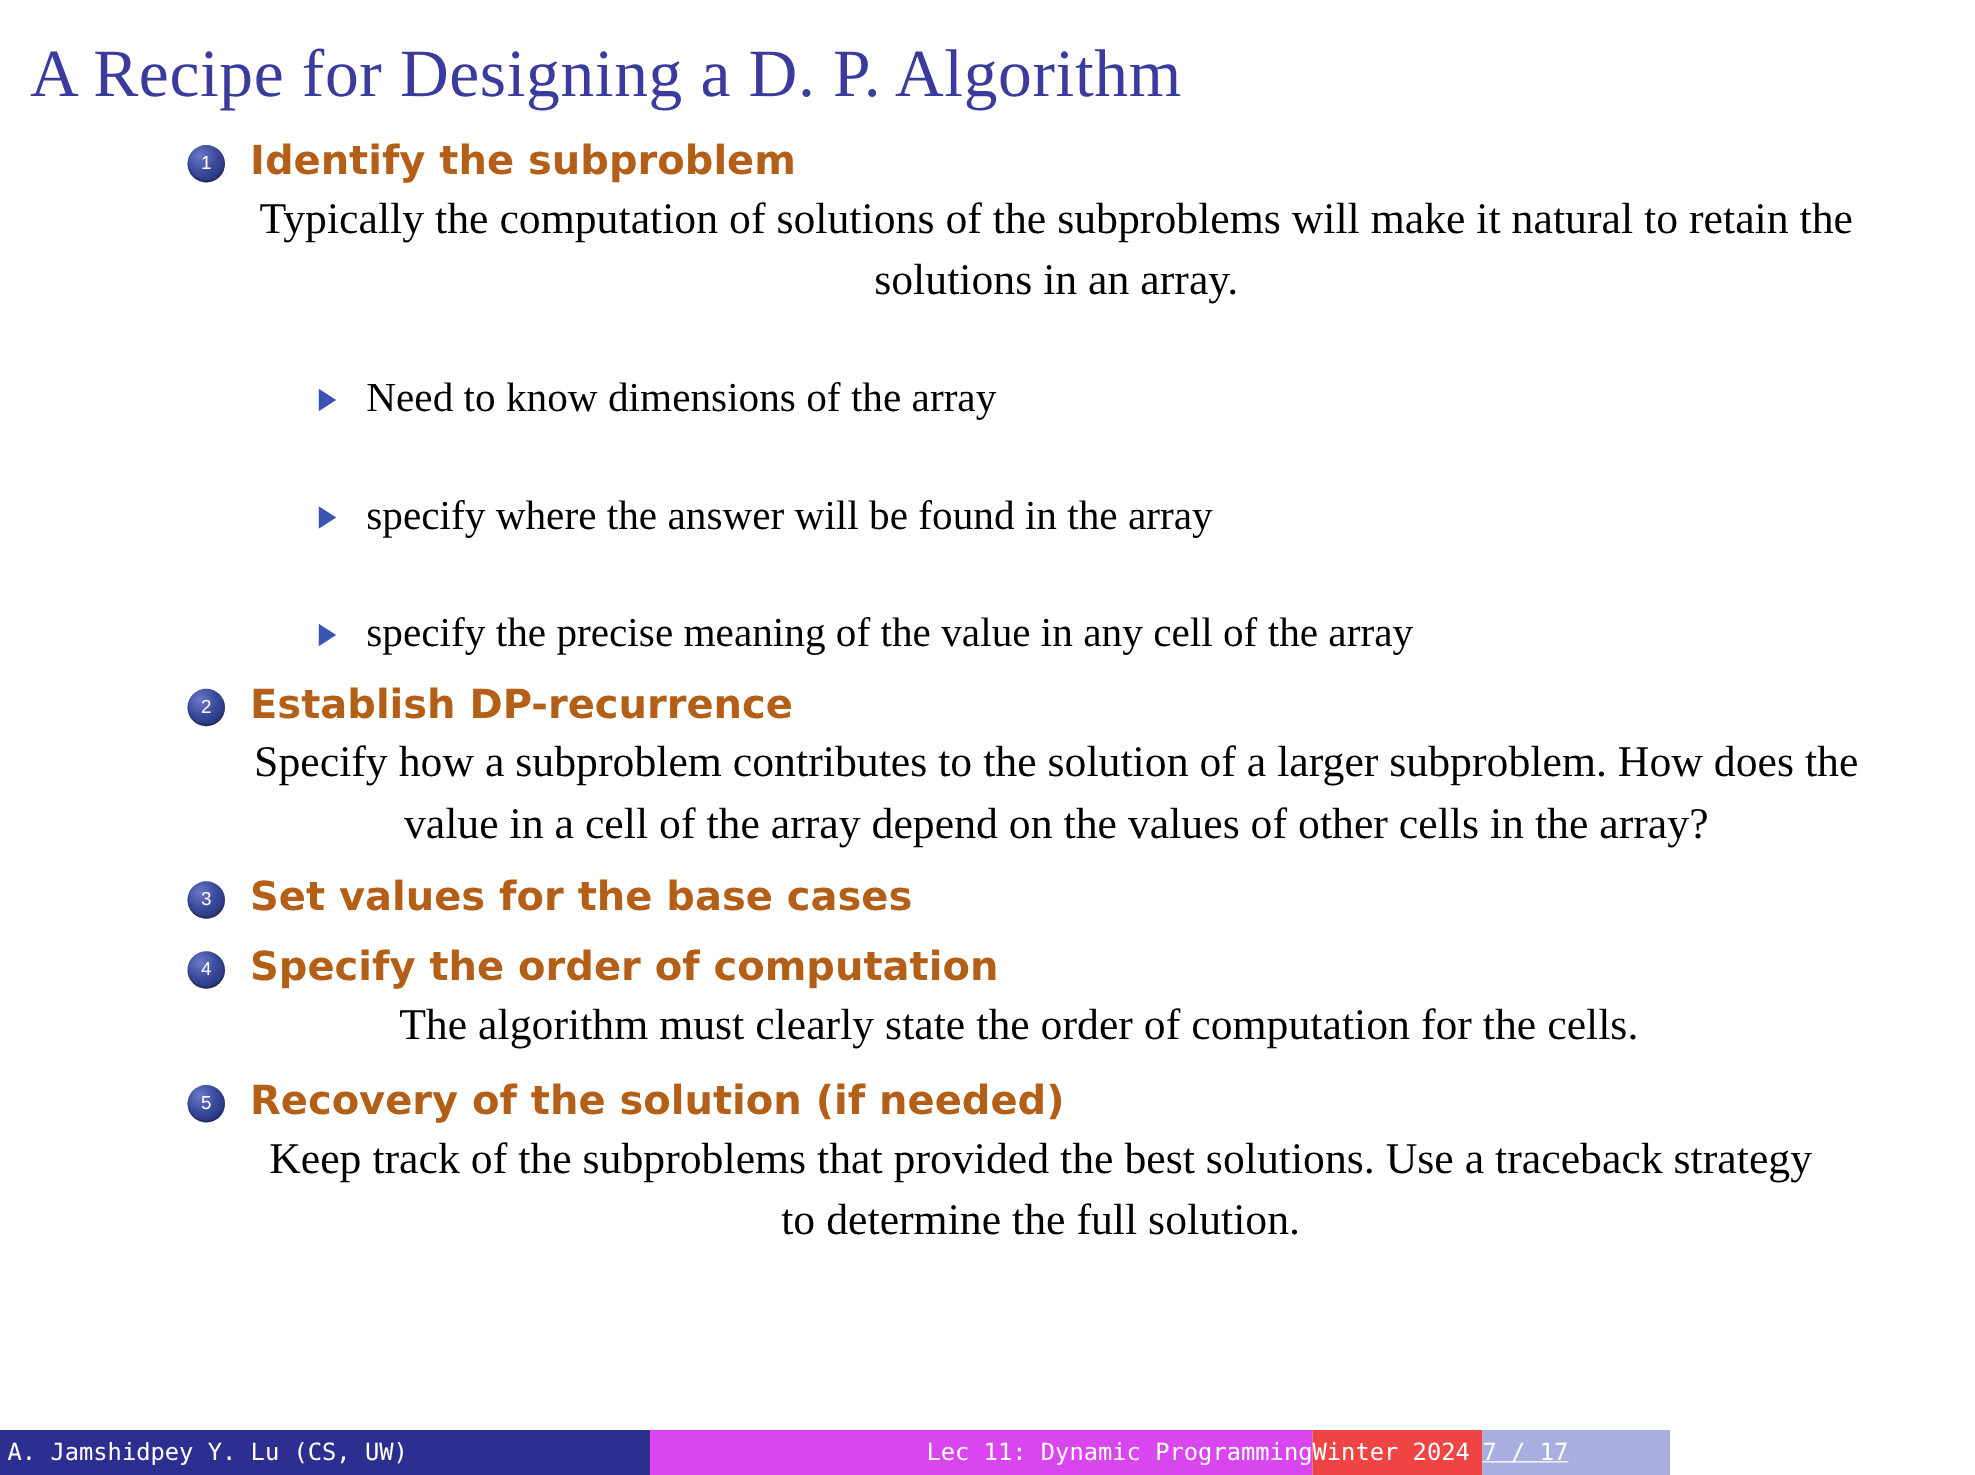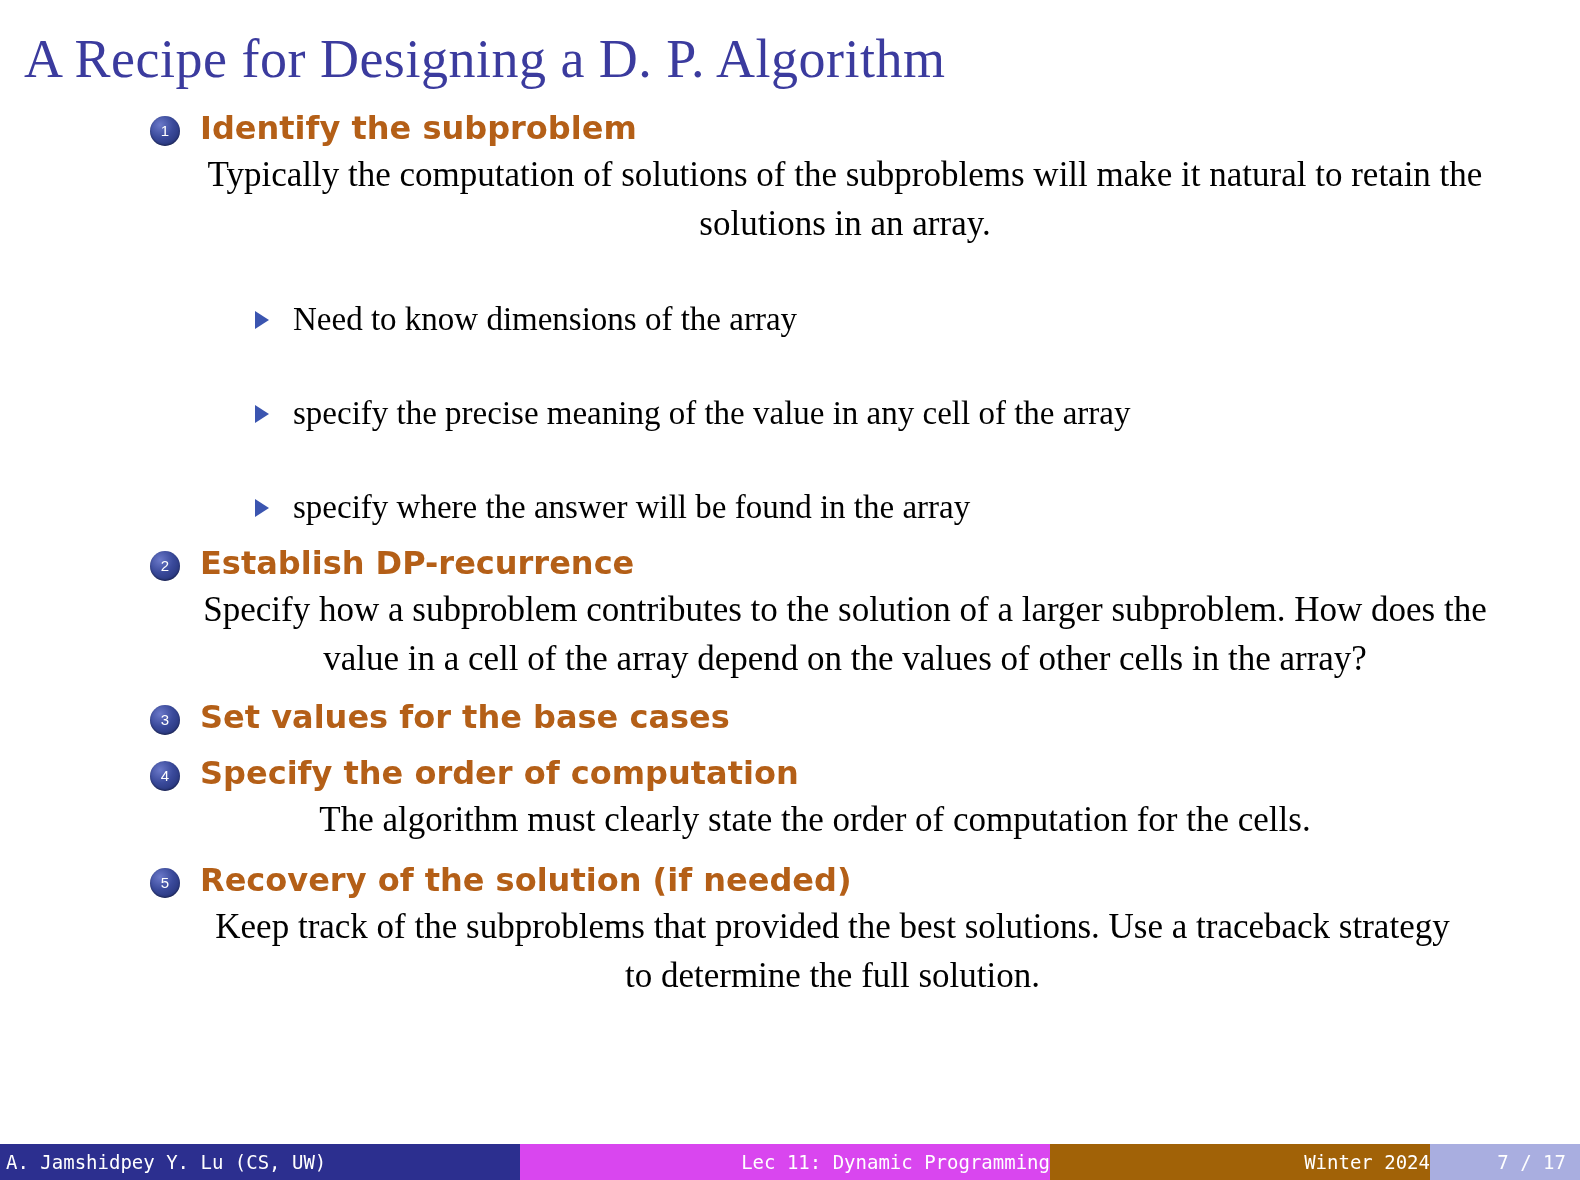--- a/index.html
+++ b/index.html
@@ -108,21 +108,21 @@
     border-top: 9px solid transparent;
     border-bottom: 9px solid transparent;
     border-left: 14px solid #3b55b0;
   }
 
   
   .footer {
     position: absolute;
     left: 0;
     bottom: 0;
-    width: 1580px;
+    width: 1336px;
     height: 36px;
     display: flex;
     font-family: "DejaVu Sans Mono", monospace;
     font-size: 19px;
     color: #ffffff;
     line-height: 36px;
   }
   .f-author {
     background: #2c2f8f;
     width: 520px;
@@ -132,34 +132,35 @@
     overflow: hidden;
   }
   .f-title {
     background: #d946ef;
     flex: 0 0 530px;
     text-align: right;
     white-space: nowrap;
     overflow: hidden;
   }
   .f-date {
-    background: #a16207;
+    background: #ef4444;
     flex: 1;
-    text-align: right;
+    text-align: left;
     color: #ffffff;
     white-space: nowrap;
   }
   .f-page {
     background: #a9aee0;
     flex: 0 0 150px;
-    text-align: right;
+    text-align: left;
     padding-right: 14px;
     box-sizing: border-box;
     color: #ffffff;
     white-space: nowrap;
+    text-decoration: underline;
   }
 </style>
 </head>
 <body>
 
 <div id="slide">
 
   <div class="slide-title">A Recipe for Designing a D. P. Algorithm</div>
 
   <div class="content">
@@ -168,25 +169,25 @@
       <div class="num-badge">1</div>
       <div class="item-head">Identify the subproblem</div>
       <div class="item-body">Typically the computation of solutions of the subproblems will make it natural to retain the solutions in an array.</div>
       <div class="sub-list">
         <div class="sub-item">
           <span class="tri"></span>
           <span>Need to know dimensions of the array</span>
         </div>
         <div class="sub-item">
           <span class="tri"></span>
-          <span>specify the precise meaning of the value in any cell of the array</span>
+          <span>specify where the answer will be found in the array</span>
         </div>
         <div class="sub-item">
           <span class="tri"></span>
-          <span>specify where the answer will be found in the array</span>
+          <span>specify the precise meaning of the value in any cell of the array</span>
         </div>
       </div>
     </div>
 
     <div class="item" style="margin-top:12px;">
       <div class="num-badge">2</div>
       <div class="item-head">Establish DP-recurrence</div>
       <div class="item-body">Specify how a subproblem contributes to the solution of a larger subproblem. How does the value in a cell of the array depend on the values of other cells in the array?</div>
     </div>
 

